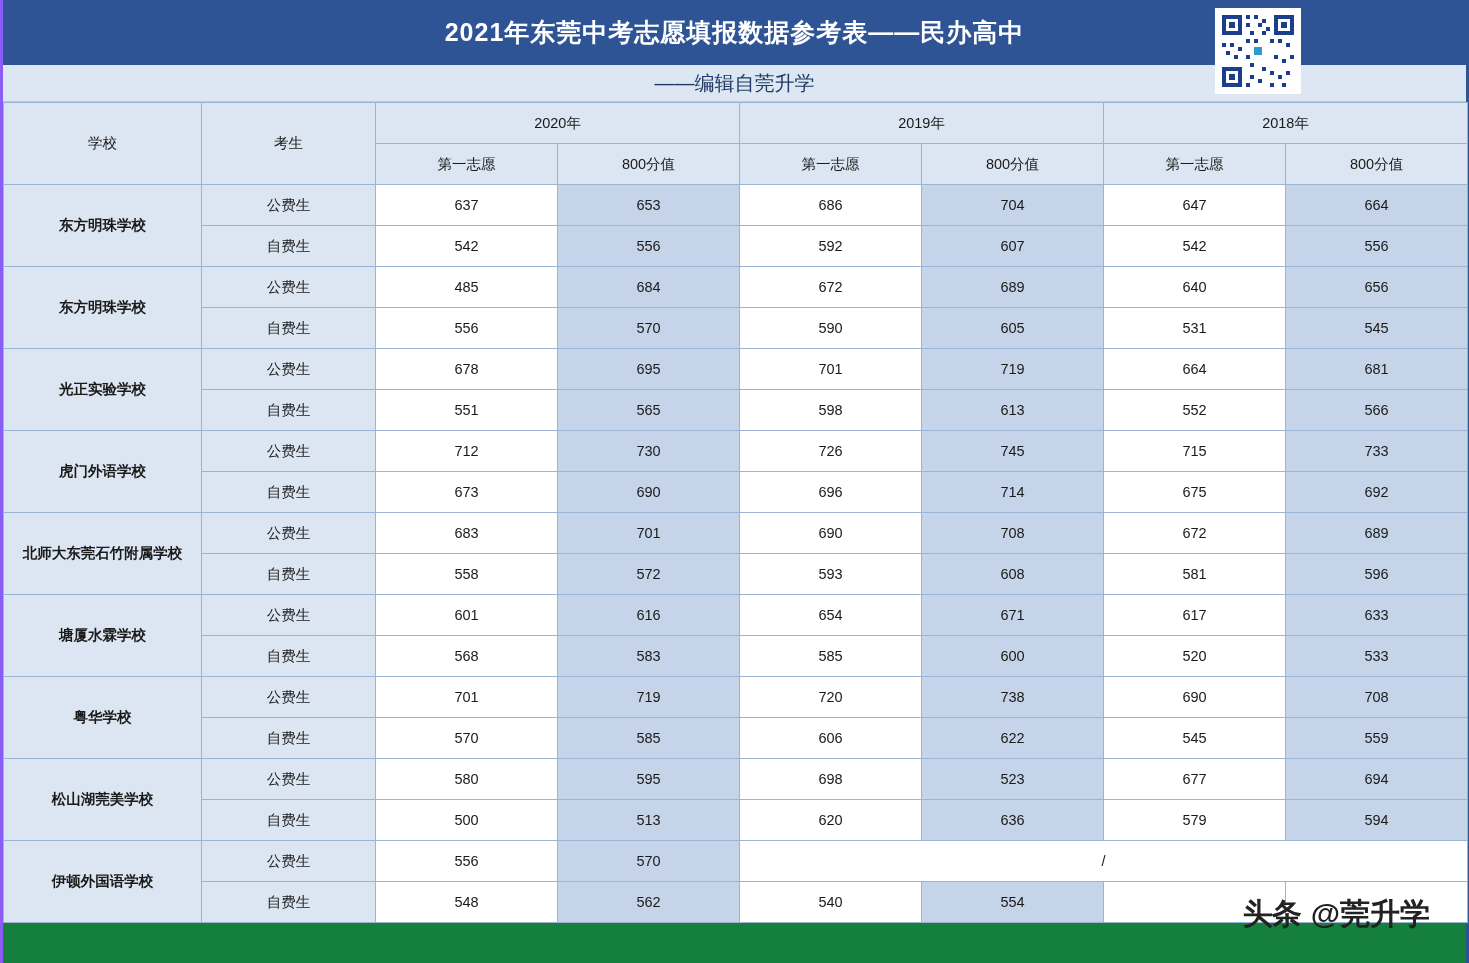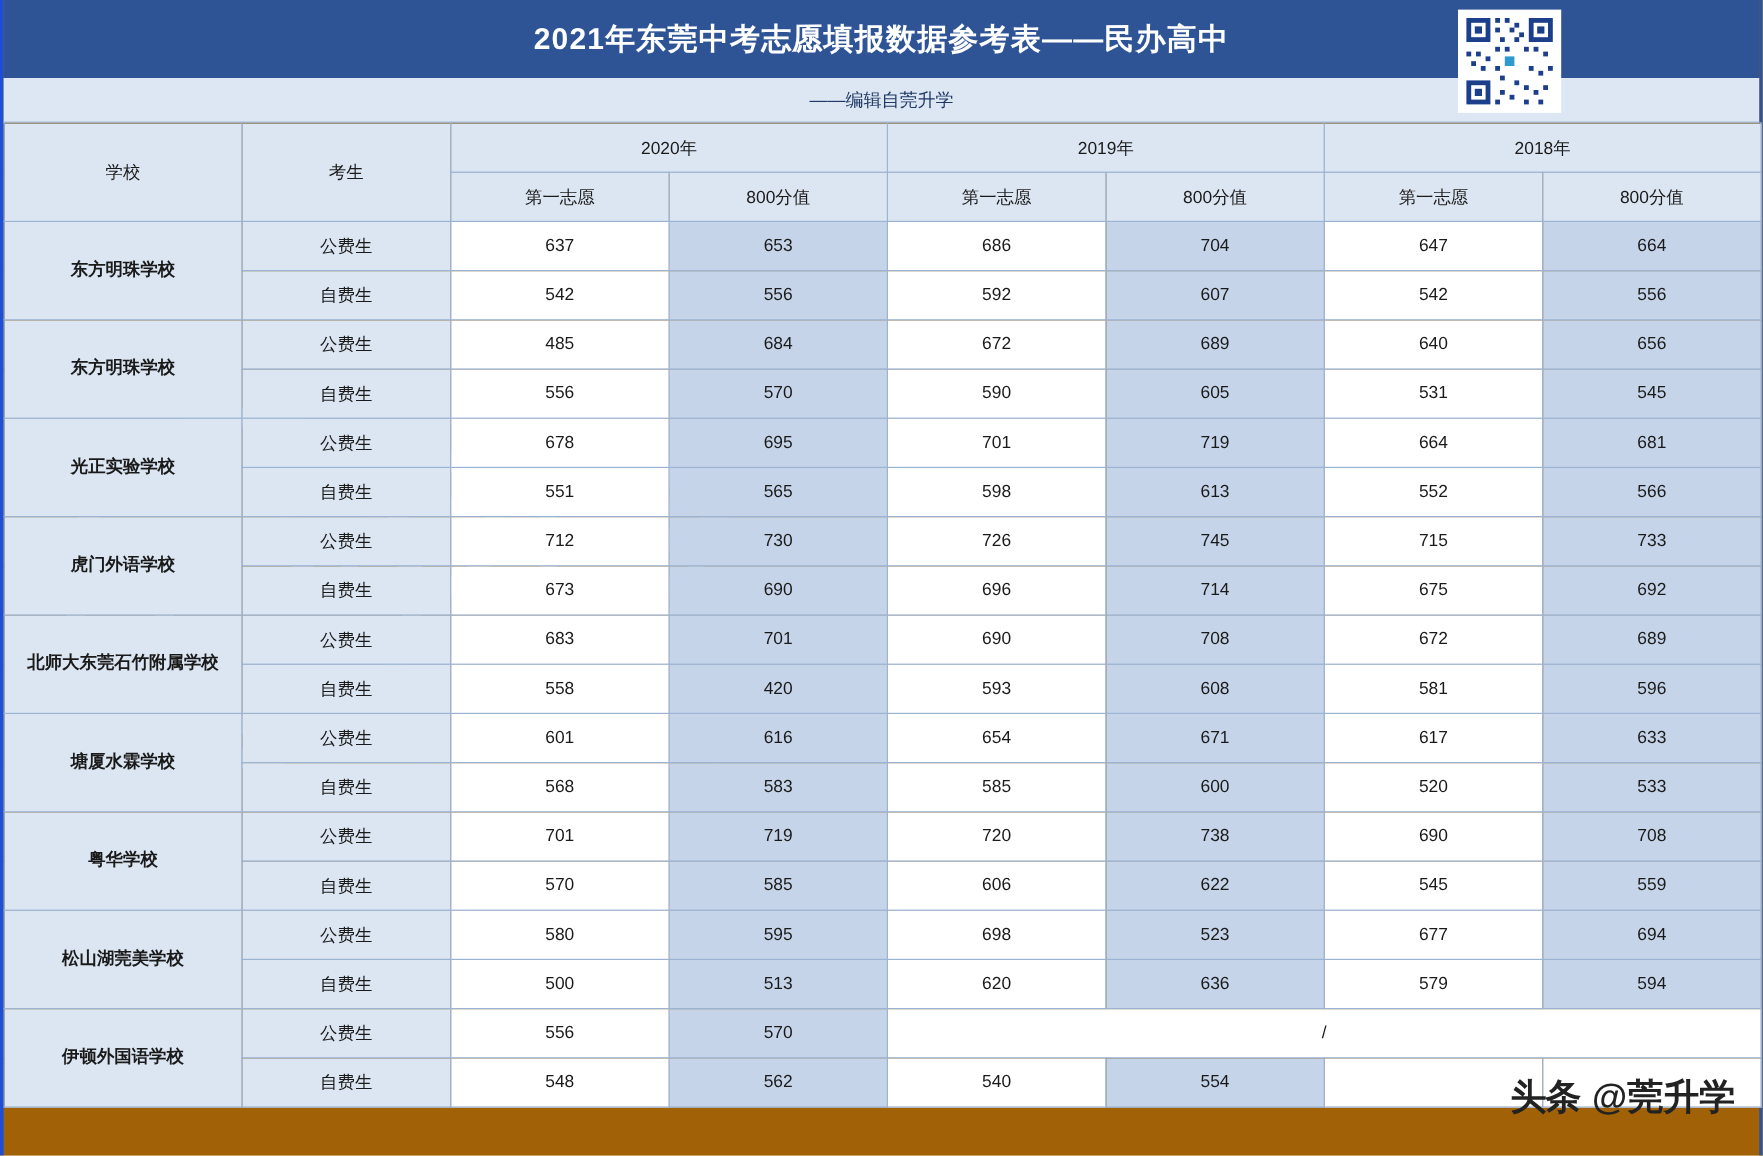--- a/index.html
+++ b/index.html
@@ -11,23 +11,23 @@
     height: 963px;
     background: #ffffff;
     font-family: "Liberation Sans", "DejaVu Sans", sans-serif;
     overflow: hidden;
   }
   .page {
     position: relative;
     width: 1469px;
     height: 963px;
     box-sizing: border-box;
-    border-left: 3px solid #1d4ed8;
+    border-left: 3px solid #8b5cf6;
     border-right: 3px solid #2e5496;
-    background: #a16207;
+    background: #15803d;
   }
   
   .title-bar {
     height: 65px;
     background: #2e5496;
     color: #ffffff;
     display: flex;
     align-items: center;
     justify-content: center;
     position: relative;
@@ -39,21 +39,21 @@
   }
   .subtitle-bar {
     height: 36px;
     background: #dde7f3;
     display: flex;
     align-items: center;
     justify-content: center;
     border-bottom: 1px solid #b9cbe2;
   }
   .subtitle-bar .sub-text {
-    font-size: 15px;
+    font-size: 20px;
     color: #1f3864;
   }
   .qr {
     position: absolute;
     right: 165px;
     top: 8px;
     width: 86px;
     height: 86px;
     background: #ffffff;
     padding: 3px;
@@ -164,21 +164,21 @@
     left: 60px;
     top: 150px;
     width: 100px;
     height: 90px;
     border-left: 16px solid #c9dced;
     border-bottom: 16px solid #c9dced;
   }
   
   .badge {
     position: absolute;
-    right: 20px;
+    right: 36px;
     bottom: 28px;
     display: flex;
     align-items: center;
     z-index: 6;
     margin-top: 36px;
   }
   .badge .tt {
     font-size: 30px;
     font-weight: bold;
     color: #222;
@@ -377,21 +377,21 @@
         <td class="val">683</td>
         <td class="val alt">701</td>
         <td class="val">690</td>
         <td class="val alt">708</td>
         <td class="val">672</td>
         <td class="val alt">689</td>
       </tr>
       <tr>
         <td class="type">自费生</td>
         <td class="val">558</td>
-        <td class="val alt">420</td>
+        <td class="val alt">572</td>
         <td class="val">593</td>
         <td class="val alt">608</td>
         <td class="val">581</td>
         <td class="val alt">596</td>
       </tr>
 
       <tr>
         <td class="school" rowspan="2">塘厦水霖学校</td>
         <td class="type">公费生</td>
         <td class="val">601</td>

